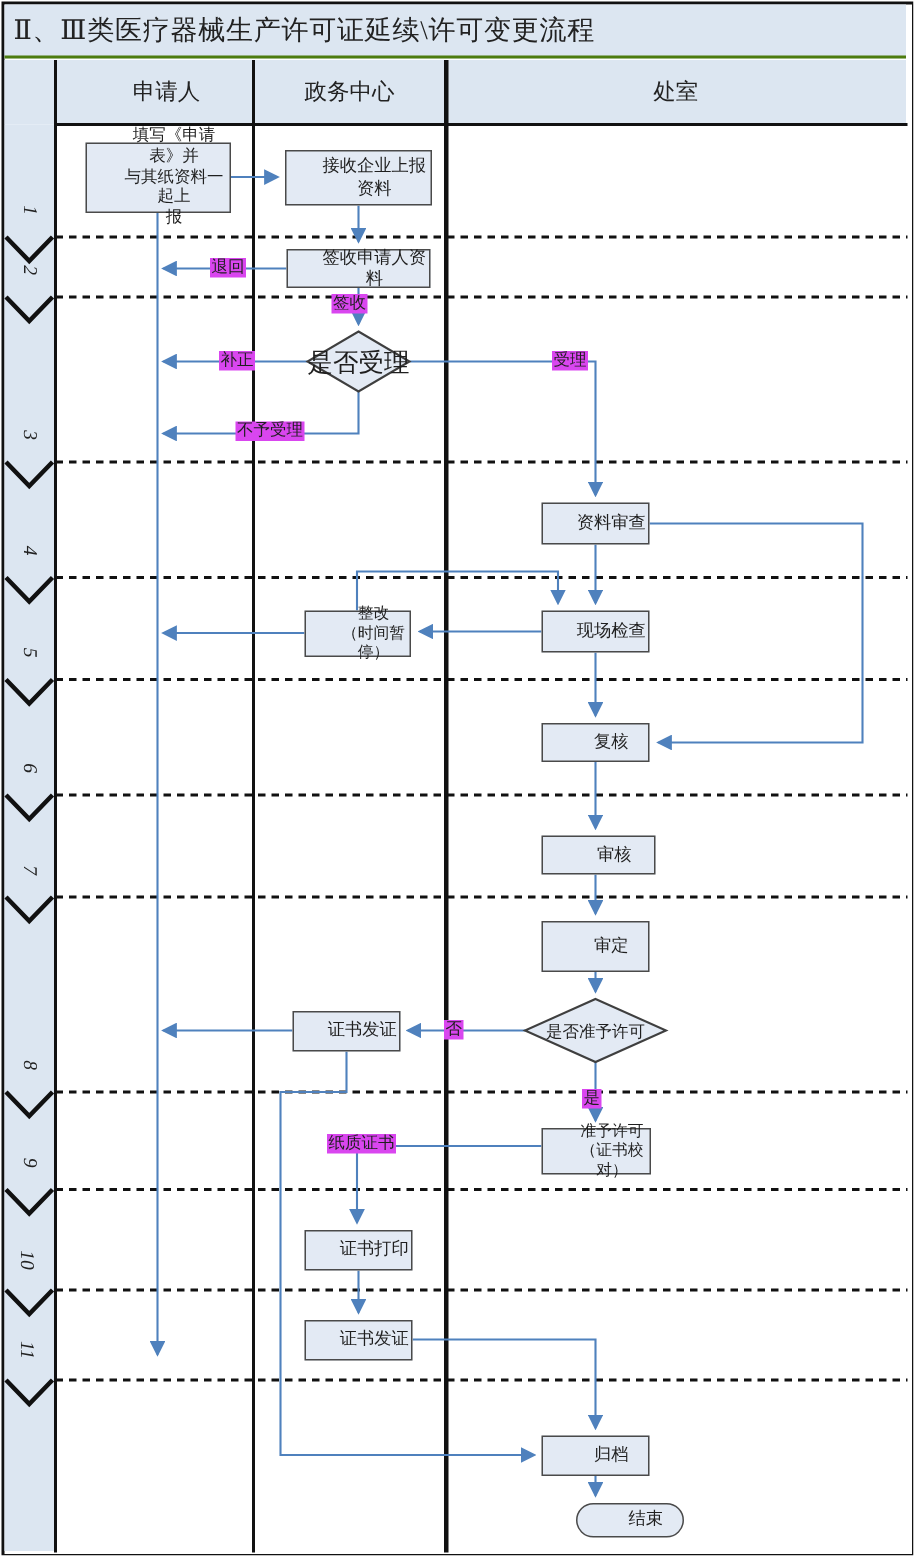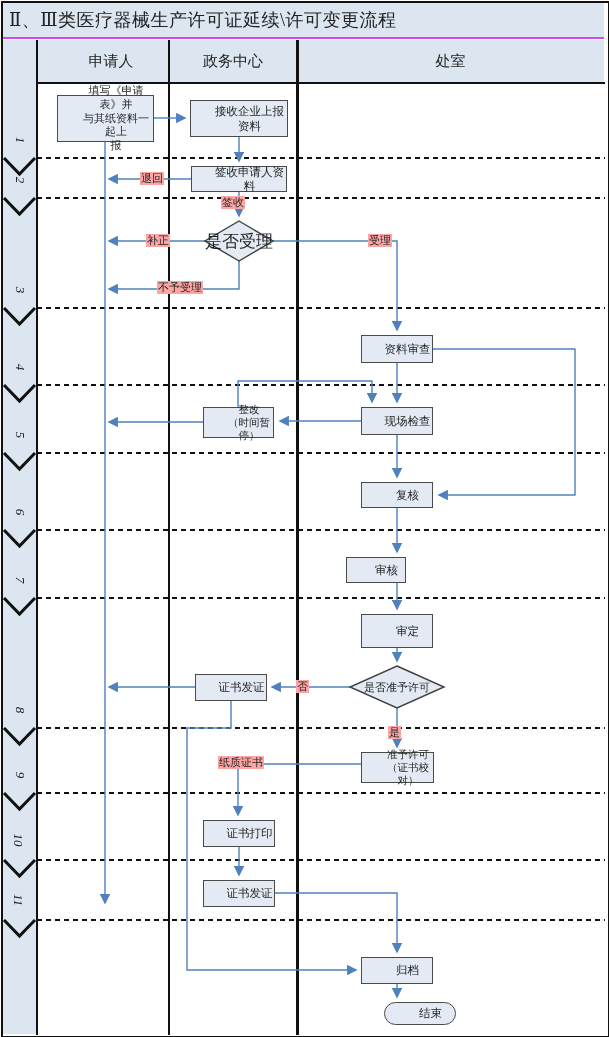--- a/index.html
+++ b/index.html
@@ -8,21 +8,21 @@
   }
   html,body{margin:0;padding:0;background:#fff;}
   #stage{
     position:relative;width:609px;height:1037px;background:#fff;
     font-family:"Liberation Serif","DejaVu Serif",serif;color:var(--text);
     overflow:hidden;
   }
   
   .outer{position:absolute;left:1px;top:1px;width:605px;height:1033px;border:2px solid #111;}
   .titlebar{position:absolute;left:3px;top:3px;width:601px;height:36px;background:var(--panel);
-    border-bottom:2px solid #d946ef;display:flex;align-items:center;padding-left:6px;box-sizing:border-box;
+    border-bottom:2px solid #4d7c0f;display:flex;align-items:center;padding-left:6px;box-sizing:border-box;
     font-size:18px;letter-spacing:.5px;}
   .hdr{position:absolute;top:40px;height:43px;background:var(--panel);
     display:flex;align-items:center;justify-content:center;font-size:15px;box-sizing:border-box;}
   #hdr-band{left:3px;width:34px;}
   #hdr-applicant{left:37px;width:148px;}
   #hdr-center{left:169px;width:128px;}
   #hdr-office{left:297px;width:307px;}
   .hline{position:absolute;background:#111;}
   #hdr-bottom{left:37px;top:82px;width:568px;height:2px;}
   .vline{position:absolute;top:40px;bottom:2px;background:#111;}
@@ -32,21 +32,21 @@
   .band{position:absolute;left:3px;top:83px;width:33px;bottom:3px;background:var(--panel);}
   .lane-num{position:absolute;width:22px;height:16px;text-align:center;font-size:13px;
     font-style:italic;transform:rotate(90deg);line-height:16px;}
   
   .node{position:absolute;background:var(--box-fill);border:1.4px solid var(--box-border);
     box-sizing:border-box;display:flex;align-items:center;justify-content:center;text-align:center;
     font-size:11.5px;line-height:1.25;white-space:pre-line;color:#1f1f1f;padding-left:21px;}
   .stadium{border-radius:12px;}
   .dlabel{position:absolute;display:flex;align-items:center;justify-content:center;
     text-align:center;font-size:17px;color:#1f1f1f;}
-  .elabel{position:absolute;font-size:11px;background:#fca5a5;padding:0 1px;color:#1f1f1f;line-height:13px;}
+  .elabel{position:absolute;font-size:11px;background:#d946ef;padding:0 1px;color:#1f1f1f;line-height:13px;}
   svg#overlay{position:absolute;left:0;top:0;}
   .dash line{stroke:#111;stroke-width:2;stroke-dasharray:5 4;}
   .chev path{stroke:#111;stroke-width:3;fill:none;}
   .flow path{stroke:var(--flow);stroke-width:1.4;fill:none;}
   .shape polygon{fill:var(--box-fill);stroke:#3f3f3f;stroke-width:1.4;}
   #arrhead{fill:var(--flow);}
 </style>
 </head>
 <body>
 
@@ -149,21 +149,21 @@
 与其纸资料一起上
 报</div>
   <div class="node" style="left:190px;top:100px;width:98px;height:37px">接收企业上报资料</div>
   <div class="node" style="left:191px;top:166px;width:96px;height:26px">签收申请人资料</div>
   <div class="dlabel" style="left:205px;top:221px;width:68px;height:40px">是否受理</div>
   <div class="node" style="left:361px;top:335px;width:72px;height:28px">资料审查</div>
   <div class="node" style="left:361px;top:407px;width:72px;height:28px">现场检查</div>
   <div class="node" style="left:203px;top:407px;width:71px;height:31px;font-size:10.5px">整改
 （时间暂停）</div>
   <div class="node" style="left:361px;top:482px;width:72px;height:26px">复核</div>
-  <div class="node" style="left:346px;top:557px;width:60px;height:26px">审核</div>
+  <div class="node" style="left:361px;top:557px;width:76px;height:26px">审核</div>
   <div class="node" style="left:361px;top:614px;width:72px;height:34px">审定</div>
   <div class="dlabel" style="left:350px;top:666px;width:94px;height:42px;font-size:11px">是否准予许可</div>
   <div class="node" style="left:195px;top:674px;width:72px;height:27px">证书发证</div>
   <div class="node" style="left:361px;top:752px;width:73px;height:31px;font-size:10.5px">准予许可
 （证书校对）</div>
   <div class="node" style="left:203px;top:820px;width:72px;height:27px">证书打印</div>
   <div class="node" style="left:203px;top:880px;width:72px;height:27px">证书发证</div>
   <div class="node" style="left:361px;top:957px;width:72px;height:27px">归档</div>
   <div class="node stadium" style="left:384px;top:1002px;width:72px;height:23px">结束</div>
 

